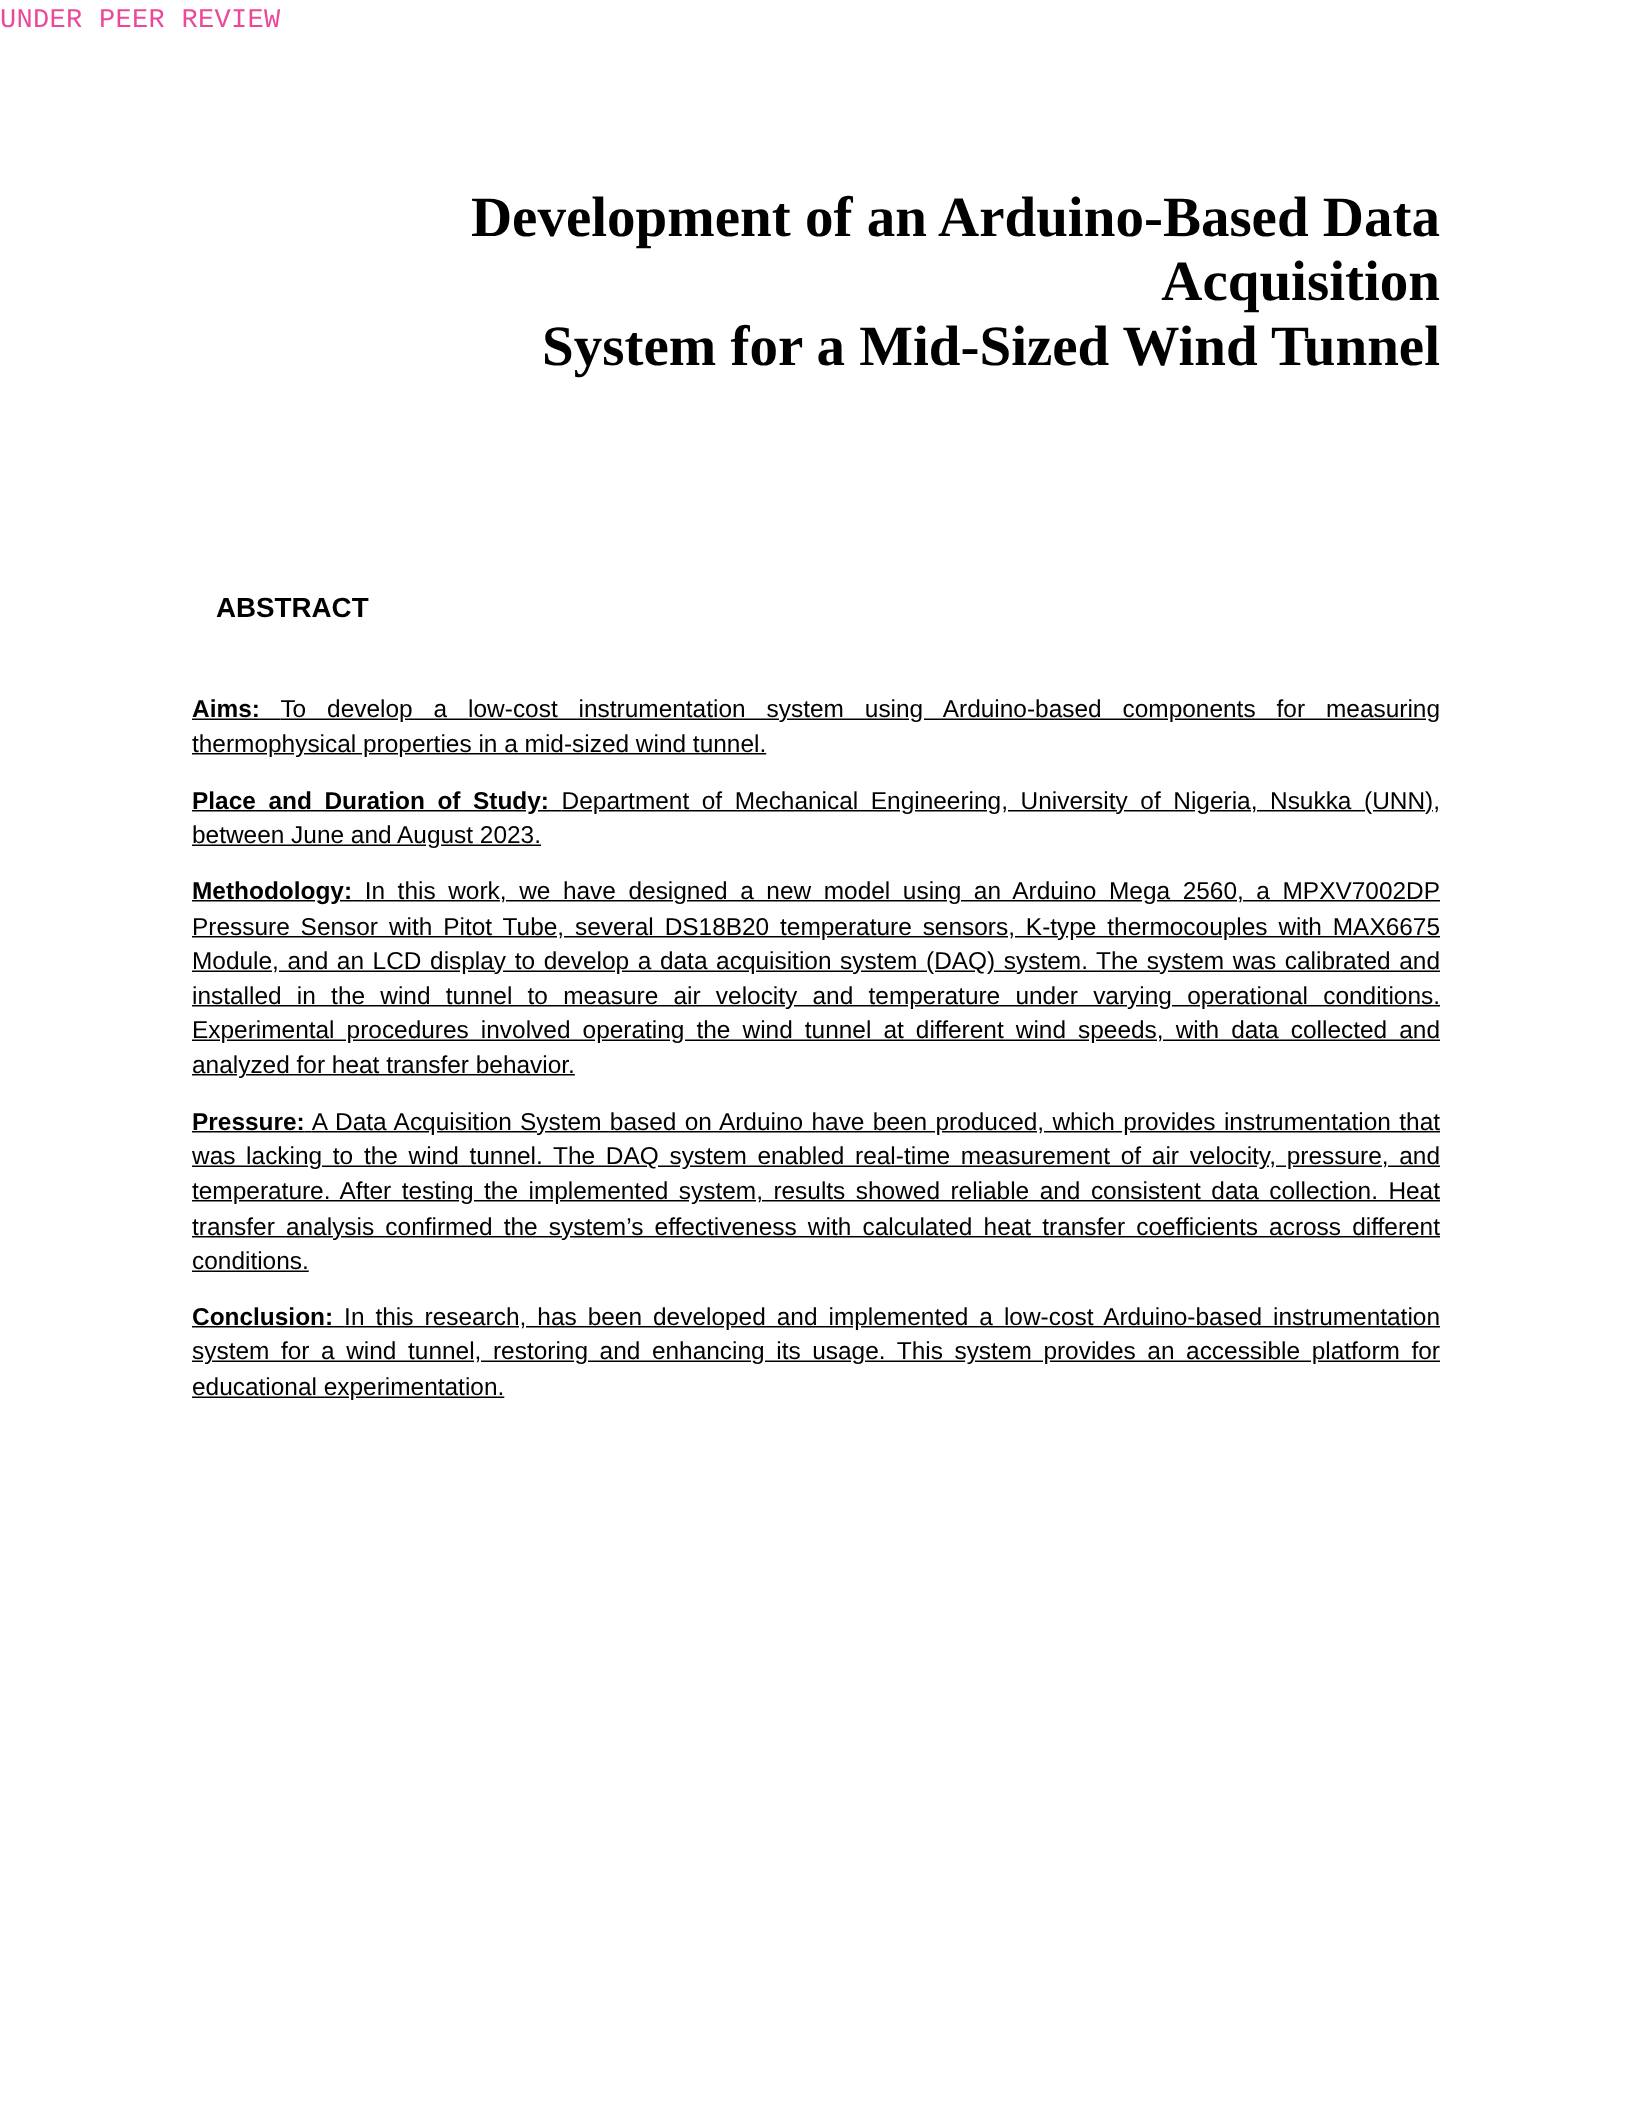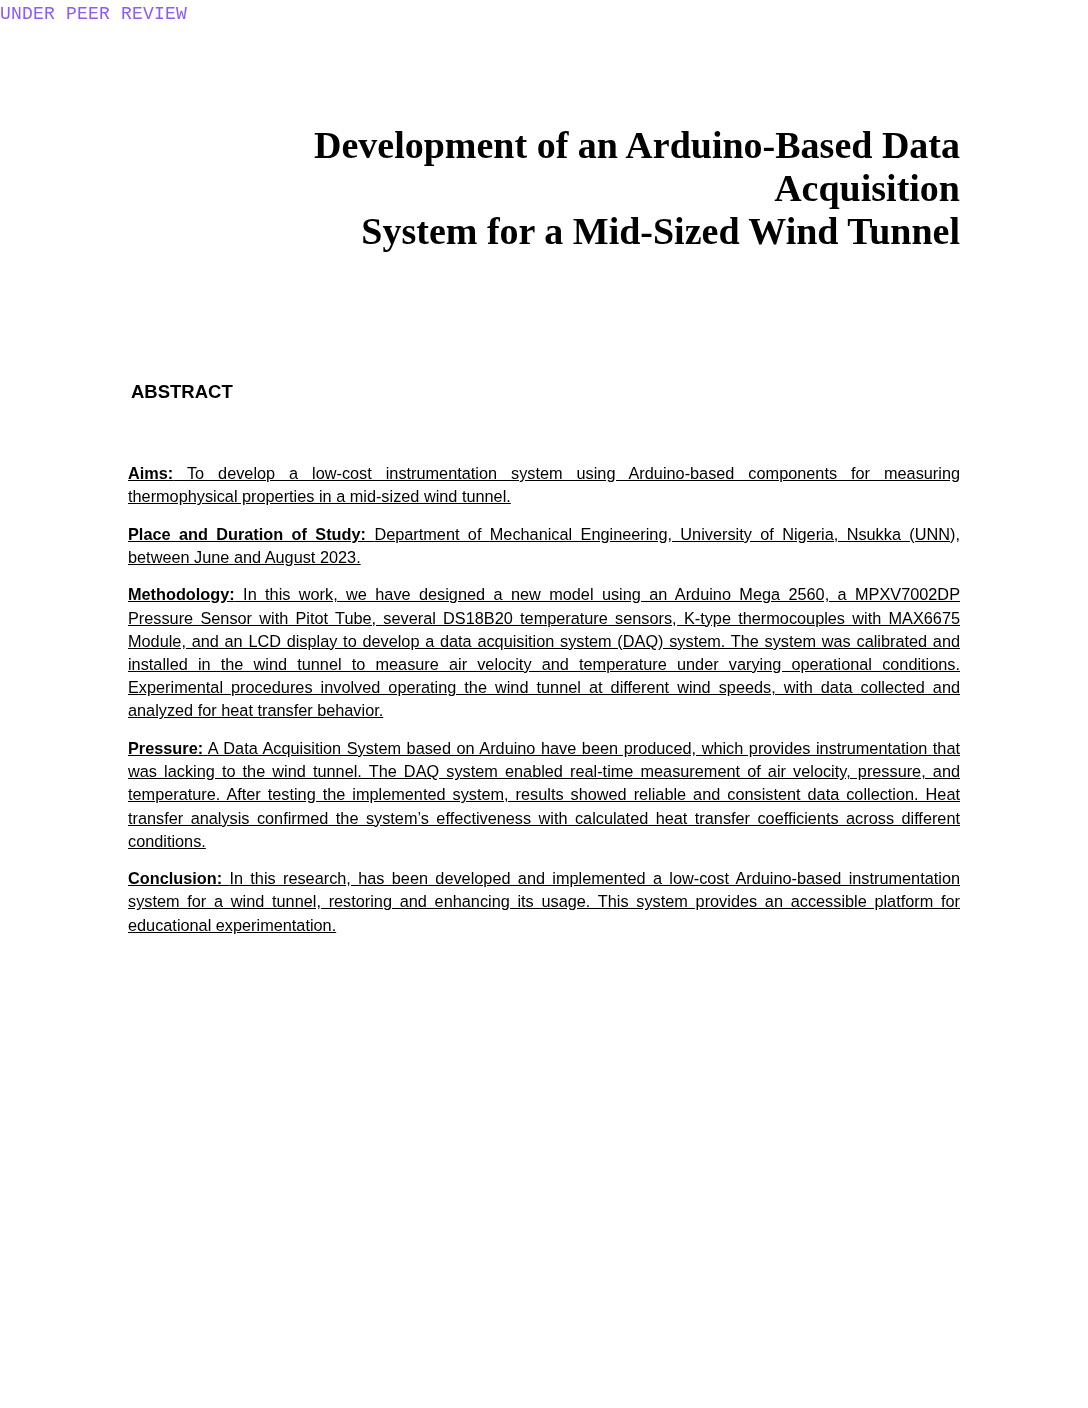--- a/index.html
+++ b/index.html
@@ -14,42 +14,42 @@
     overflow: hidden;
     color: #000000;
   }
   .watermark {
     position: absolute;
     left: 0;
     top: 4px;
     font-family: "Liberation Mono", monospace;
     font-size: 18px;
     letter-spacing: 0.2px;
-    color: #8b5cf6;
+    color: #ec4899;
   }
   .title {
     position: absolute;
     left: 160px;
     top: 124px;
     width: 800px;
     text-align: right;
     font-family: Liberation Serif, serif;
     font-weight: bold;
     font-size: 38px;
     line-height: 43px;
     margin: 0;
   }
   .abstract-heading {
     position: absolute;
     left: 128px;
     top: 378px;
     font-family: "Liberation Sans", sans-serif;
     font-weight: bold;
     font-size: 18.5px;
-    margin: 3px;
+    margin: 16px;
   }
   .abstract-body {
     position: absolute;
     left: 128px;
     top: 462px;
     width: 832px;
     font-family: "Liberation Sans", sans-serif;
     font-size: 16.3px;
     line-height: 23.2px;
     text-decoration: underline;

